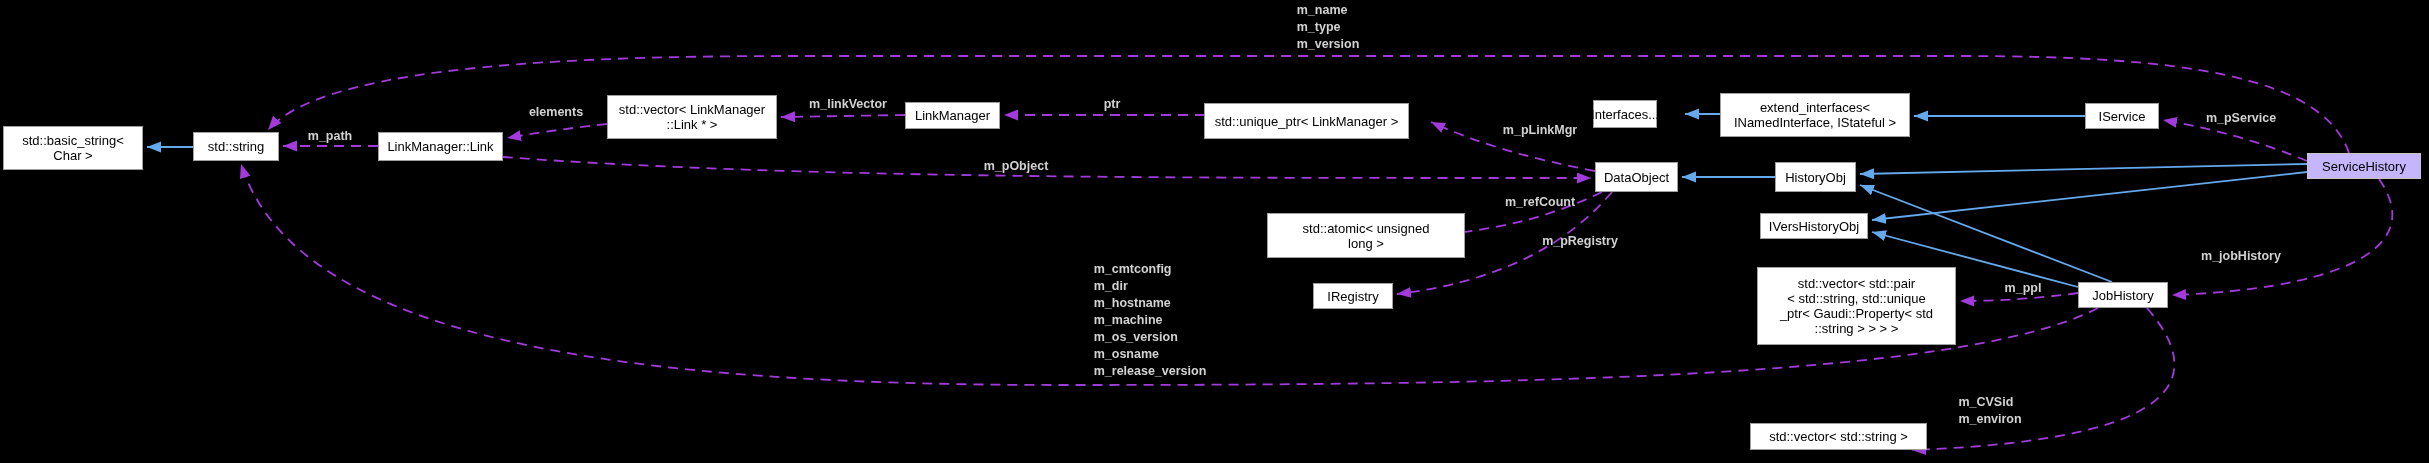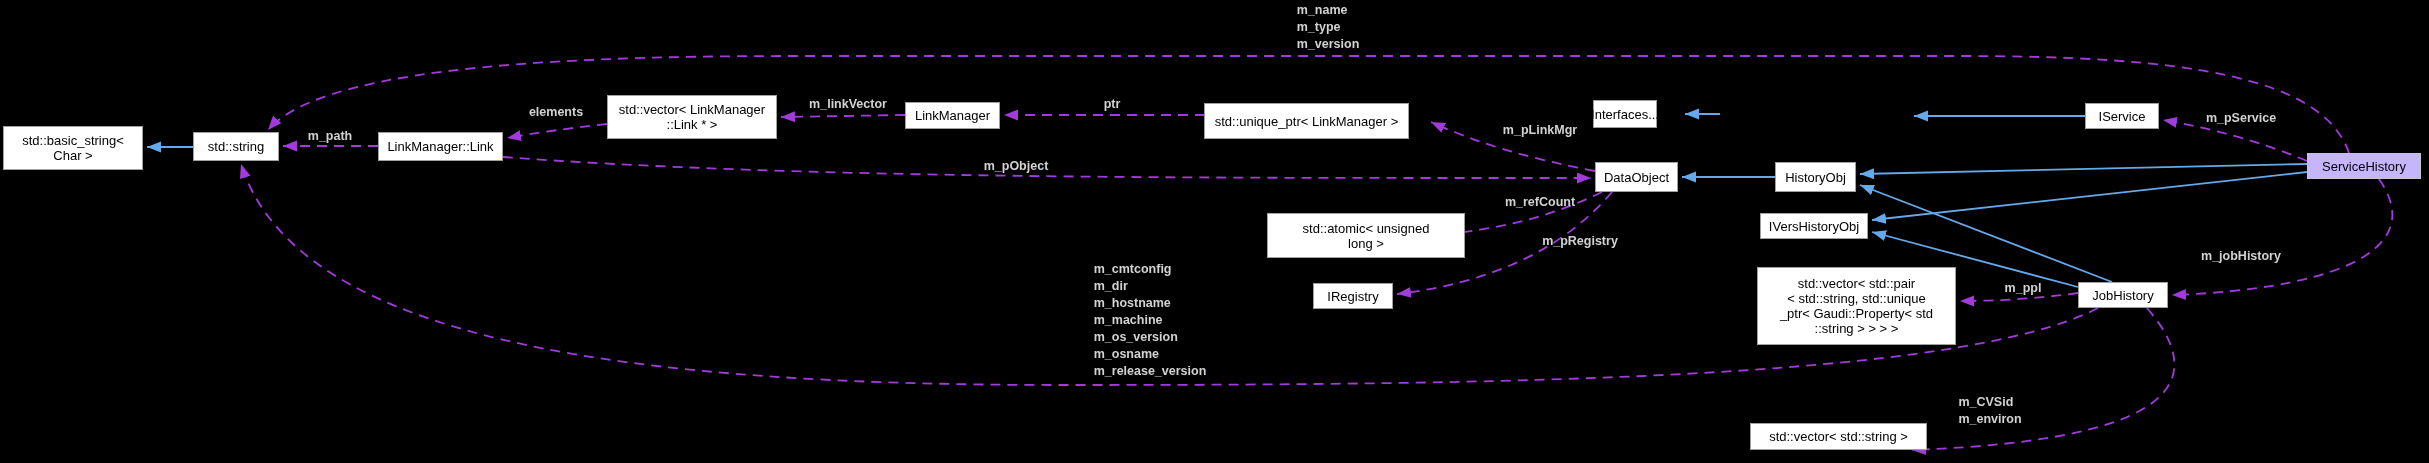--- a/index.html
+++ b/index.html
@@ -75,20 +75,24 @@
     </div>
   <div class="node" style="left:905px;top:102px;width:95px;height:27px">
       <span>LinkManager</span>
     </div>
   <div class="node" style="left:1204px;top:103px;width:205px;height:36px">
       <span>std::unique_ptr&lt; LinkManager &gt;</span>
     </div>
   <div class="node" style="left:1593px;top:100px;width:64px;height:28px">
       <span>Interfaces...</span>
     </div>
+  <div class="node" style="left:1720px;top:93px;width:190px;height:44px">
+      <span>extend_interfaces&lt;
+INamedInterface, IStateful &gt;</span>
+    </div>
   <div class="node" style="left:2085px;top:103px;width:74px;height:26px">
       <span>IService</span>
     </div>
   <div class="node highlight" style="left:2307px;top:153px;width:114px;height:26px">
       <span>ServiceHistory</span>
     </div>
   <div class="node" style="left:1595px;top:162px;width:83px;height:30px">
       <span>DataObject</span>
     </div>
   <div class="node" style="left:1775px;top:162px;width:81px;height:30px">

